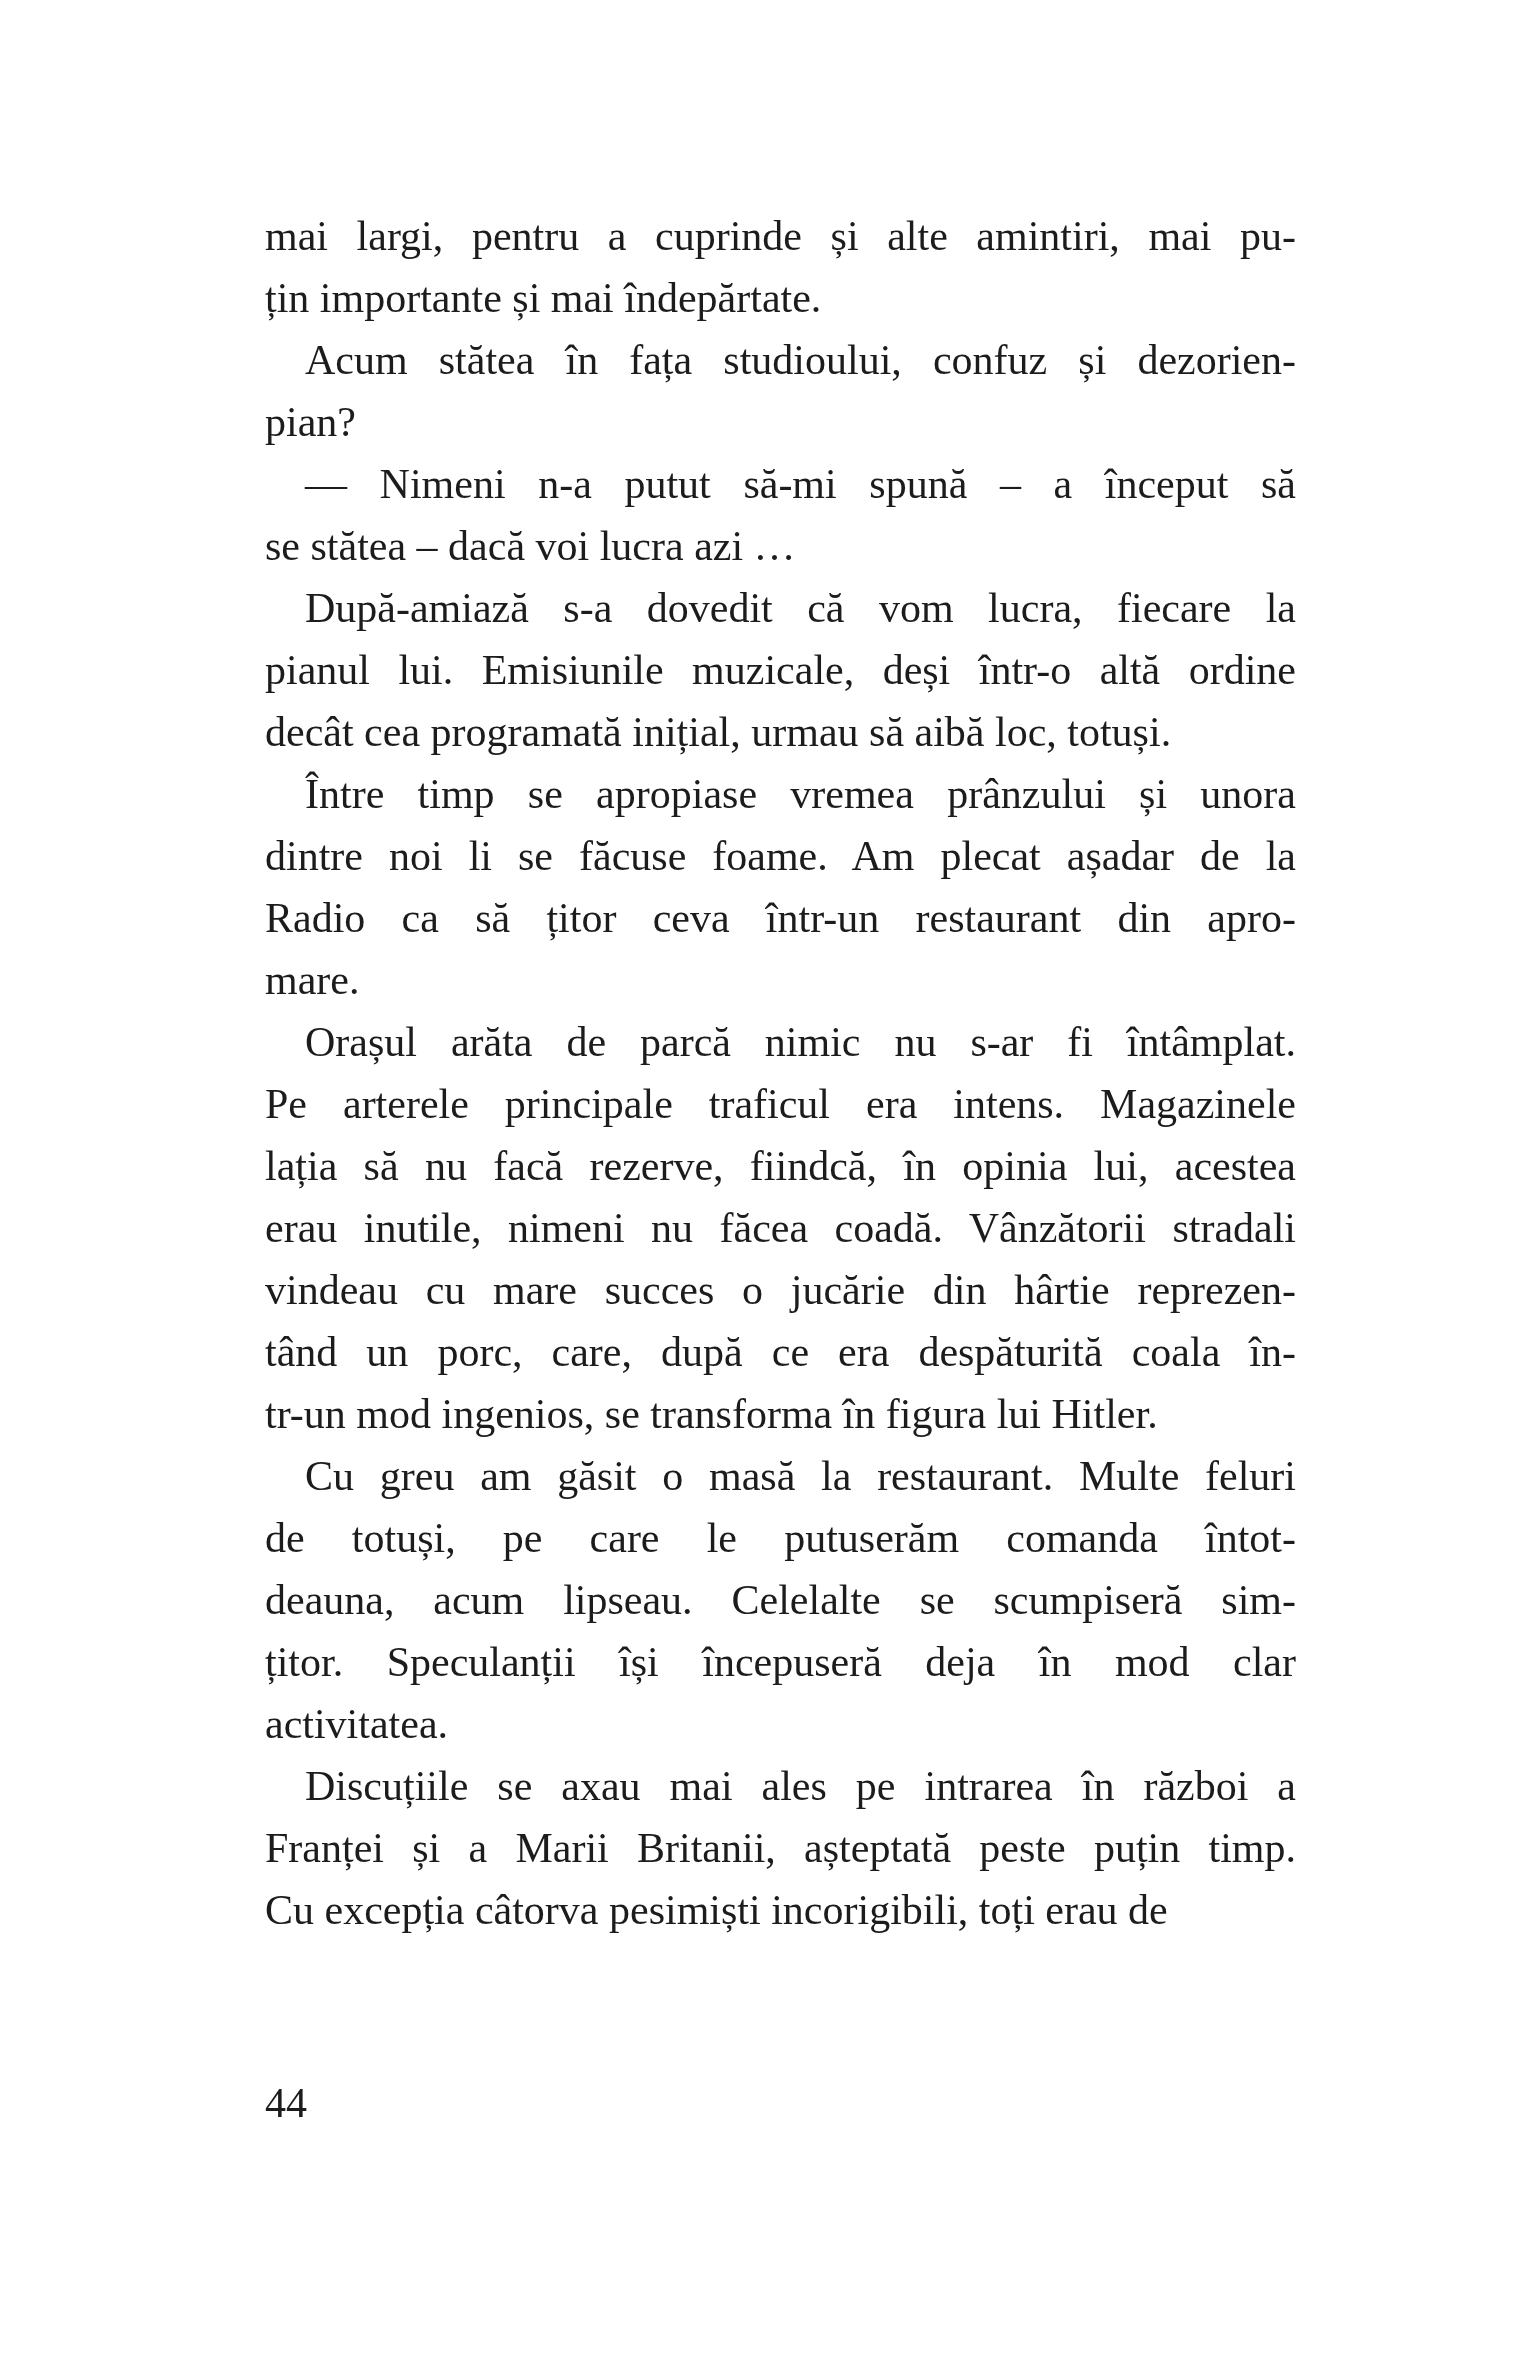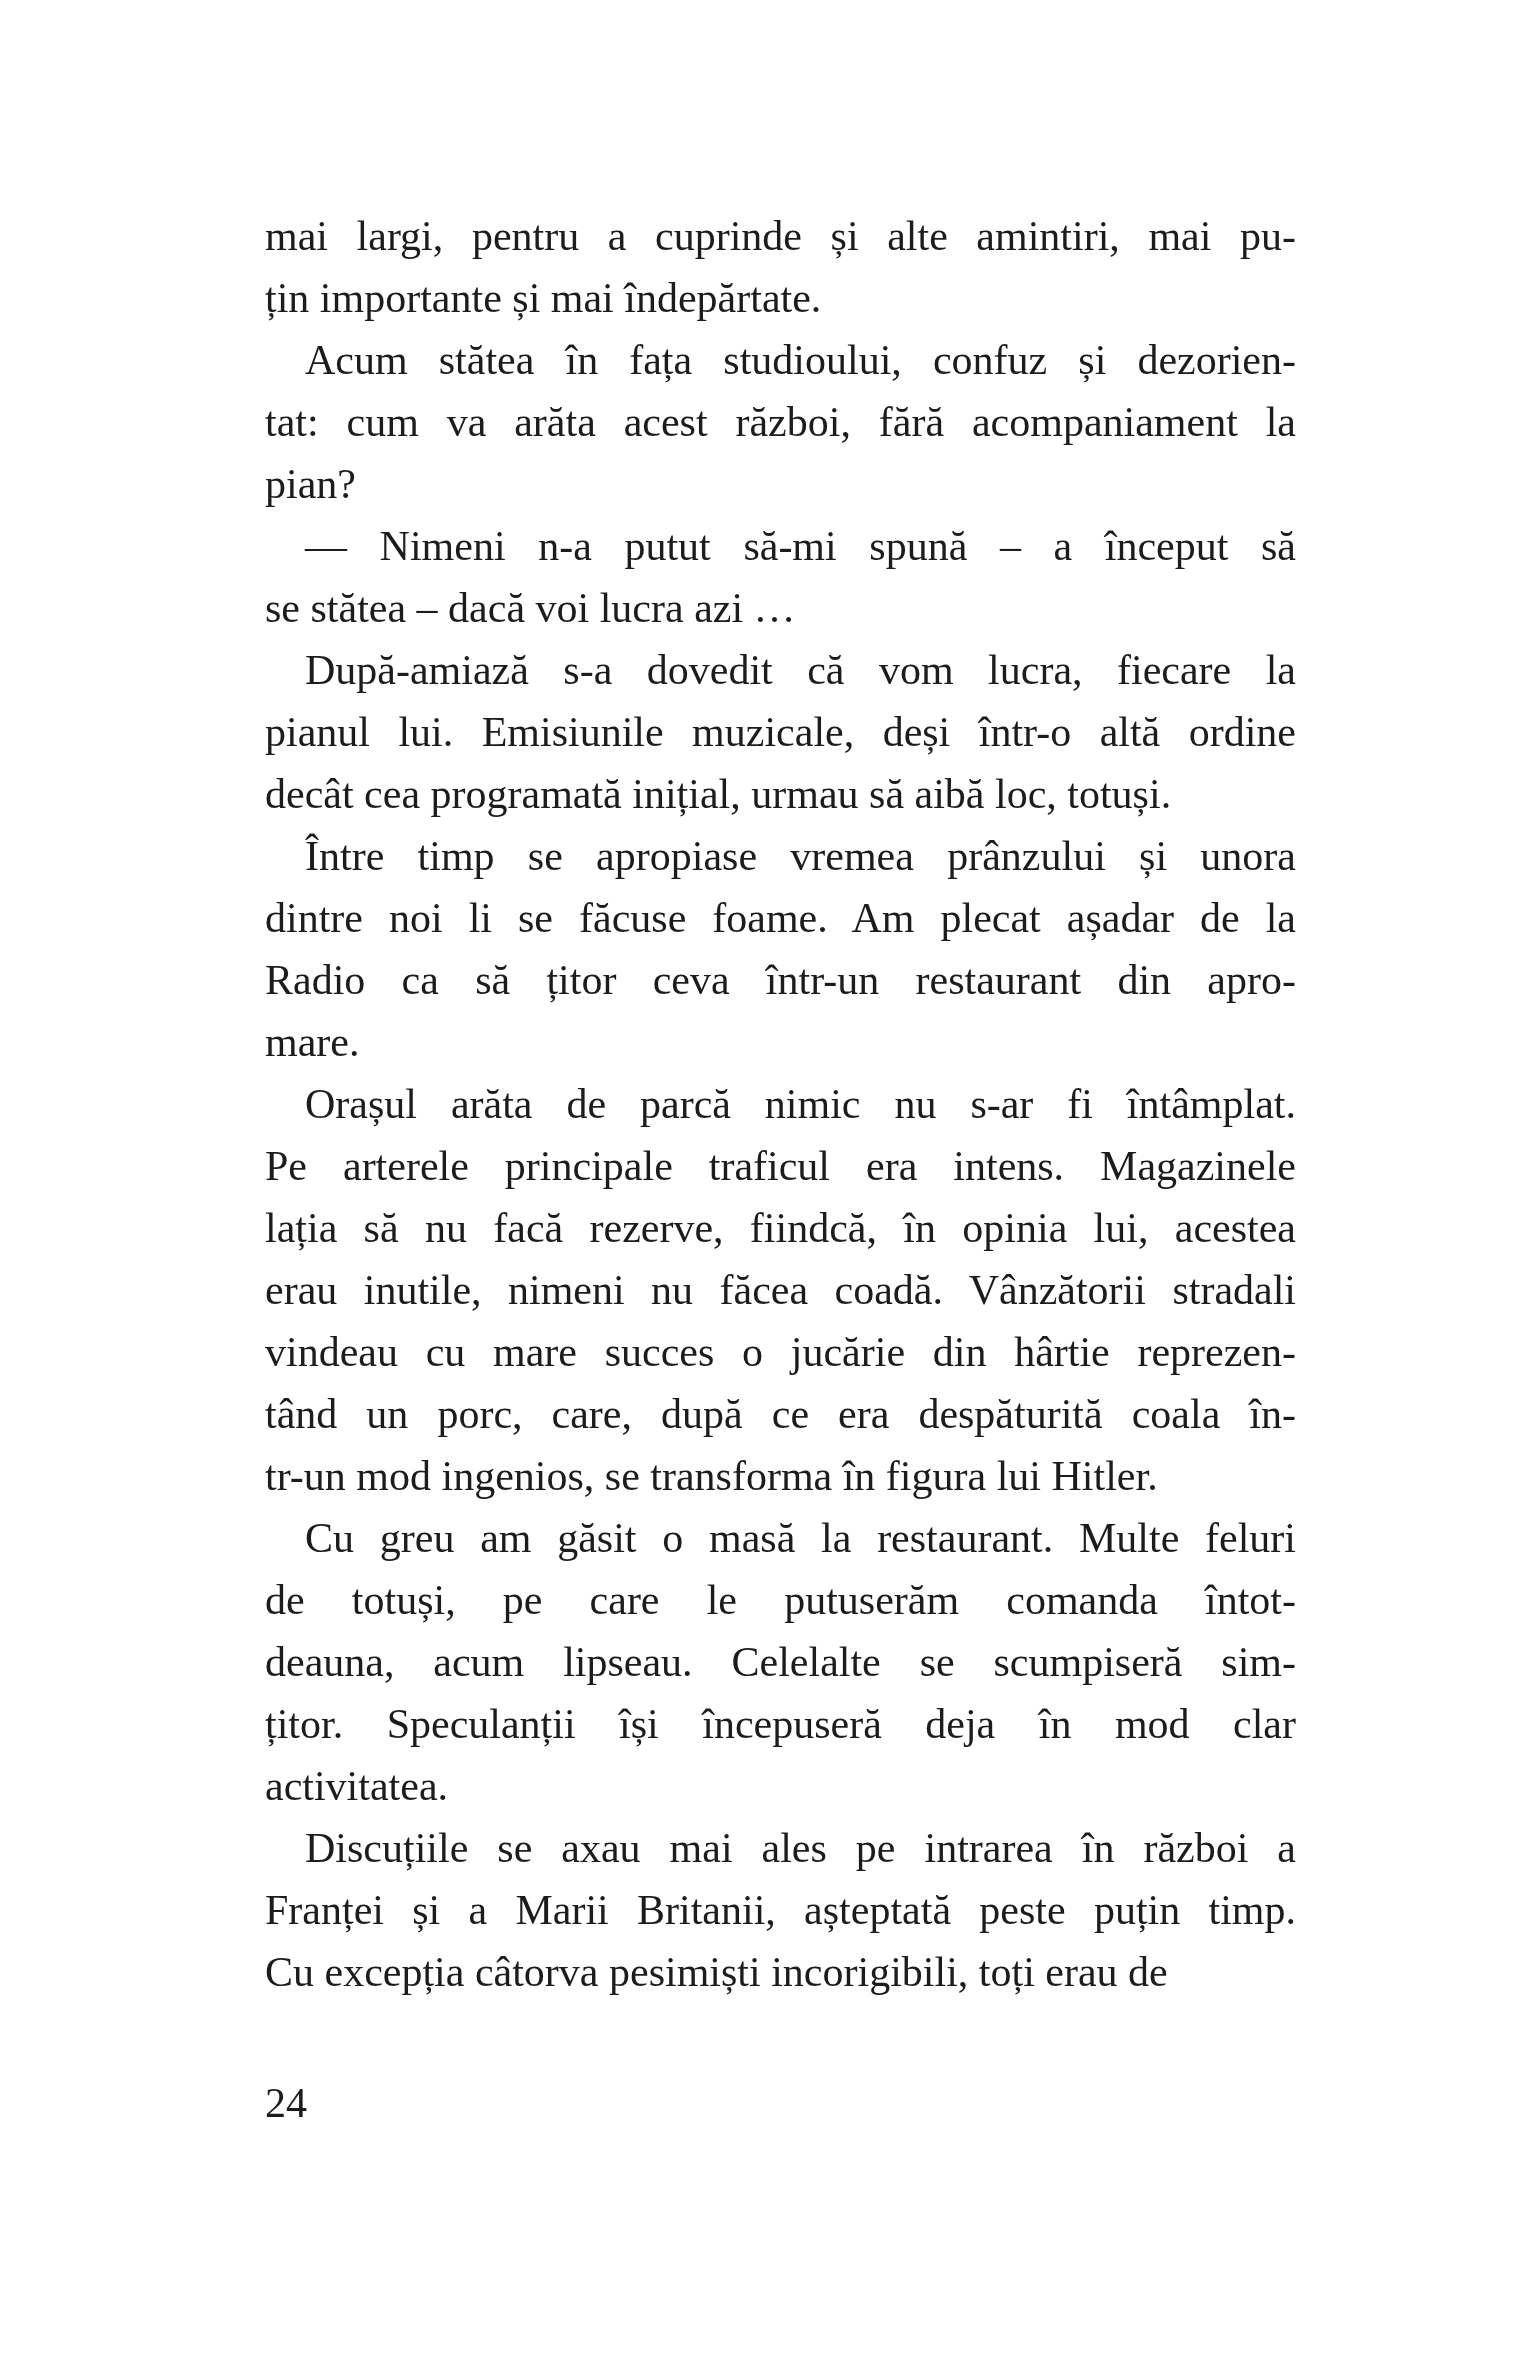--- a/index.html
+++ b/index.html
@@ -46,21 +46,20 @@
   }
 </style>
 </head>
 <body>
 
 <div class="page">
   <div class="text-block" id="text-block">
       <div class="line">mai largi, pentru a cuprinde și alte amintiri, mai pu-</div>
       <div class="line last">țin importante și mai îndepărtate.</div>
       <div class="line indent">Acum stătea în fața studioului, confuz și dezorien-</div>
-      <div class="line">tat: cum va arăta acest război, fără acompaniament la</div>
       <div class="line last">pian?</div>
       <div class="line indent">— Nimeni n-a putut să-mi spună – a început să</div>
       <div class="line last">se stătea – dacă voi lucra azi …</div>
       <div class="line indent">După-amiază s-a dovedit că vom lucra, fiecare la</div>
       <div class="line">pianul lui. Emisiunile muzicale, deși într-o altă ordine</div>
       <div class="line last">decât cea programată inițial, urmau să aibă loc, totuși.</div>
       <div class="line indent">Între timp se apropiase vremea prânzului și unora</div>
       <div class="line">dintre noi li se făcuse foame. Am plecat așadar de la</div>
       <div class="line">Radio ca să țitor ceva într-un restaurant din apro-</div>
       <div class="line last">mare.</div>
@@ -73,14 +72,14 @@
       <div class="line last">tr-un mod ingenios, se transforma în figura lui Hitler.</div>
       <div class="line indent">Cu greu am găsit o masă la restaurant. Multe feluri</div>
       <div class="line">de totuși, pe care le putuserăm comanda întot-</div>
       <div class="line">deauna, acum lipseau. Celelalte se scumpiseră sim-</div>
       <div class="line">țitor. Speculanții își începuseră deja în mod clar</div>
       <div class="line last">activitatea.</div>
       <div class="line indent">Discuțiile se axau mai ales pe intrarea în război a</div>
       <div class="line">Franței și a Marii Britanii, așteptată peste puțin timp.</div>
       <div class="line last">Cu excepția câtorva pesimiști incorigibili, toți erau de</div>
     </div>
-  <div class="folio">24</div>
+  <div class="folio">44</div>
 </div>
 
 </body></html>

